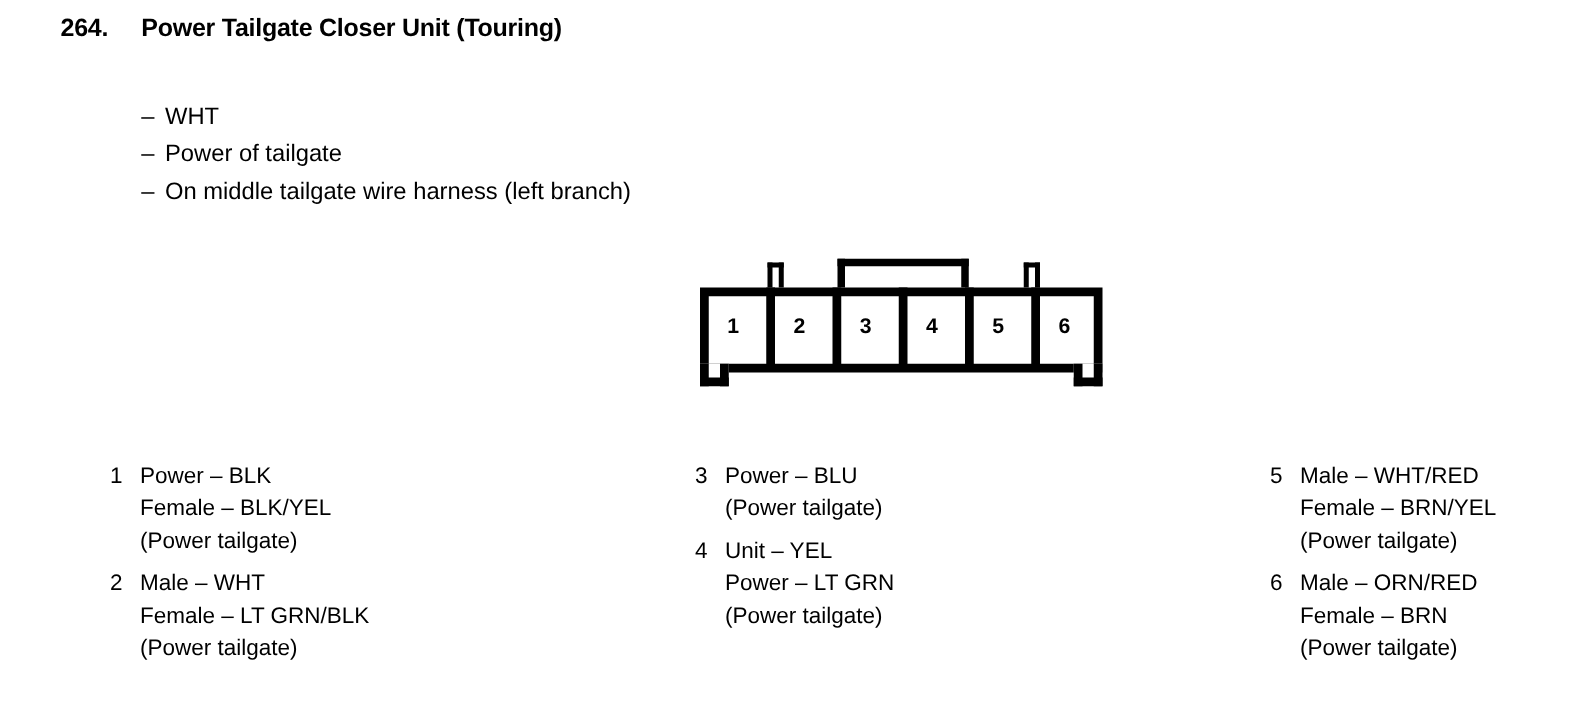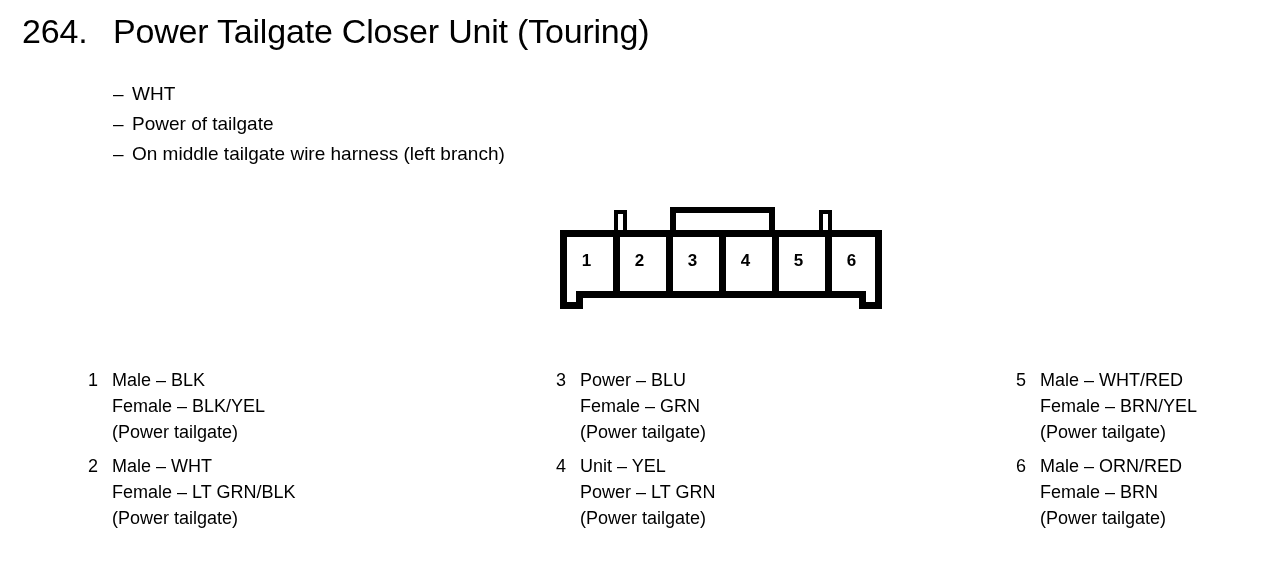--- a/index.html
+++ b/index.html
@@ -14,24 +14,25 @@
     font-family: "Liberation Sans", sans-serif;
     color: #000000;
     overflow: hidden;
   }
 
   
   #page-title {
     position: absolute;
     left: 22px;
     top: 12px;
-    font-size: 34px;
-    font-weight: normal;
+    font-size: 20px;
+    font-weight: bold;
     letter-spacing: -0.2px;
     white-space: nowrap;
+    text-align: center;
   }
   #page-title .num {
     display: inline-block;
     width: 91px;
   }
 
   
   #spec-list {
     position: absolute;
     left: 113px;
@@ -187,37 +188,36 @@
   <div class="cav-num" style="left:216px;">5</div>
   <div class="cav-num" style="left:269px;">6</div>
 
   <div class="foot" style="left:4px;"></div>
   <div class="foot" style="left:303px;"></div>
 </div>
 
 <div class="legend-col" id="legend-col-1">
   <div class="pin-entry">
     <span class="pin-num">1</span>
-    <div class="pin-line">Male – BLK</div>
+    <div class="pin-line">Power – BLK</div>
     <div class="pin-line">Female – BLK/YEL</div>
     <div class="pin-line">(Power tailgate)</div>
   </div>
   <div class="pin-entry">
     <span class="pin-num">2</span>
     <div class="pin-line">Male – WHT</div>
     <div class="pin-line">Female – LT GRN/BLK</div>
     <div class="pin-line">(Power tailgate)</div>
   </div>
 </div>
 
 <div class="legend-col" id="legend-col-2">
   <div class="pin-entry">
     <span class="pin-num">3</span>
     <div class="pin-line">Power – BLU</div>
-    <div class="pin-line">Female – GRN</div>
     <div class="pin-line">(Power tailgate)</div>
   </div>
   <div class="pin-entry">
     <span class="pin-num">4</span>
     <div class="pin-line">Unit – YEL</div>
     <div class="pin-line">Power – LT GRN</div>
     <div class="pin-line">(Power tailgate)</div>
   </div>
 </div>
 

